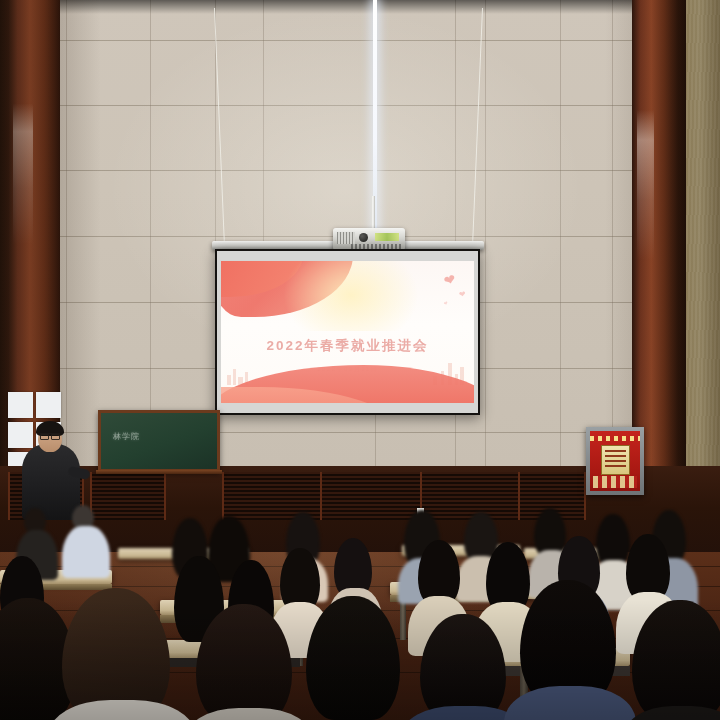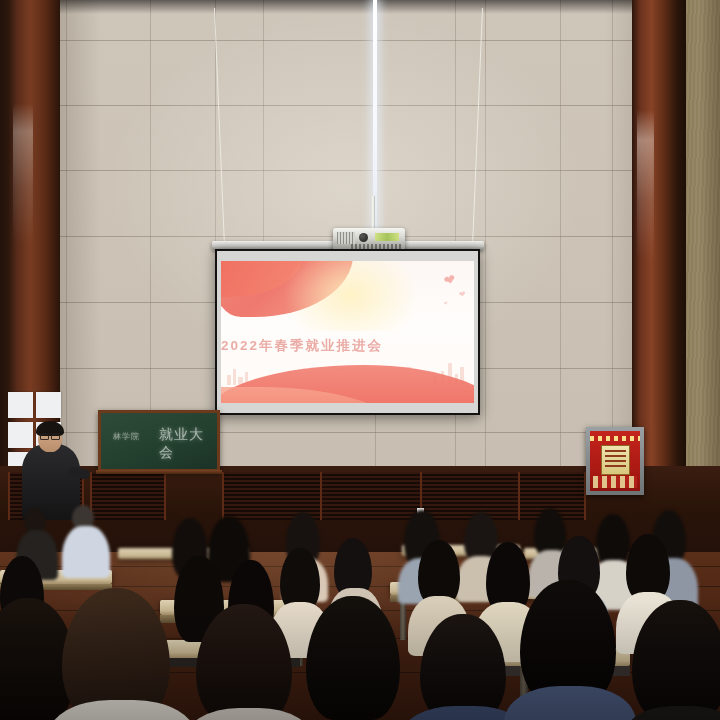--- a/index.html
+++ b/index.html
@@ -156,21 +156,21 @@
   
   .dove{position:absolute;color:#f08a82;line-height:1;}
 
   .slide-title{
     position:absolute;left:0;right:0;top:56px;text-align:center;
     color:#edb0ab;
     font-size:13.5px;letter-spacing:3px;font-weight:600;
     text-shadow:0 0 2px rgba(255,255,255,.7);
   }
   .slide-title2{
-    position:absolute;left:0;right:0;top:76px;text-align:left;
+    position:absolute;left:0;right:0;top:76px;text-align:center;
     color:#ebaca6;
     font-size:13.5px;letter-spacing:2px;font-weight:600;
     text-shadow:0 0 2px rgba(255,255,255,.7);
   }
   .slide-date{
     position:absolute;left:0;right:0;top:104px;text-align:center;
     color:#f2ded8;font-size:6px;letter-spacing:1.5px;
   }
 
   
@@ -421,21 +421,20 @@
     <div class="louver" style="left:320px;top:6px;width:98px;"></div>
     <div class="louver" style="left:420px;top:6px;width:96px;"></div>
     <div class="louver" style="left:518px;top:6px;width:64px;"></div>
     <div class="louver" style="left:90px;top:6px;width:72px;"></div>
     <div class="louver" style="left:8px;top:6px;width:72px;"></div>
     <div class="switch" style="left:417px;top:42px"></div>
   </div>
 
   <div class="chalkboard">
     <div class="chalk" style="left:12px;top:18px">林学院</div>
-    <div class="chalk-big" style="left:58px;top:13px">就业大会</div>
   </div>
   <div class="board-tray"></div>
 
   <div class="poster-frame">
     <div class="poster">
       <div class="hdr"></div>
       <div class="card">
         <div class="ln" style="top:4px"></div>
         <div class="ln" style="top:9px"></div>
         <div class="ln" style="top:14px"></div>

